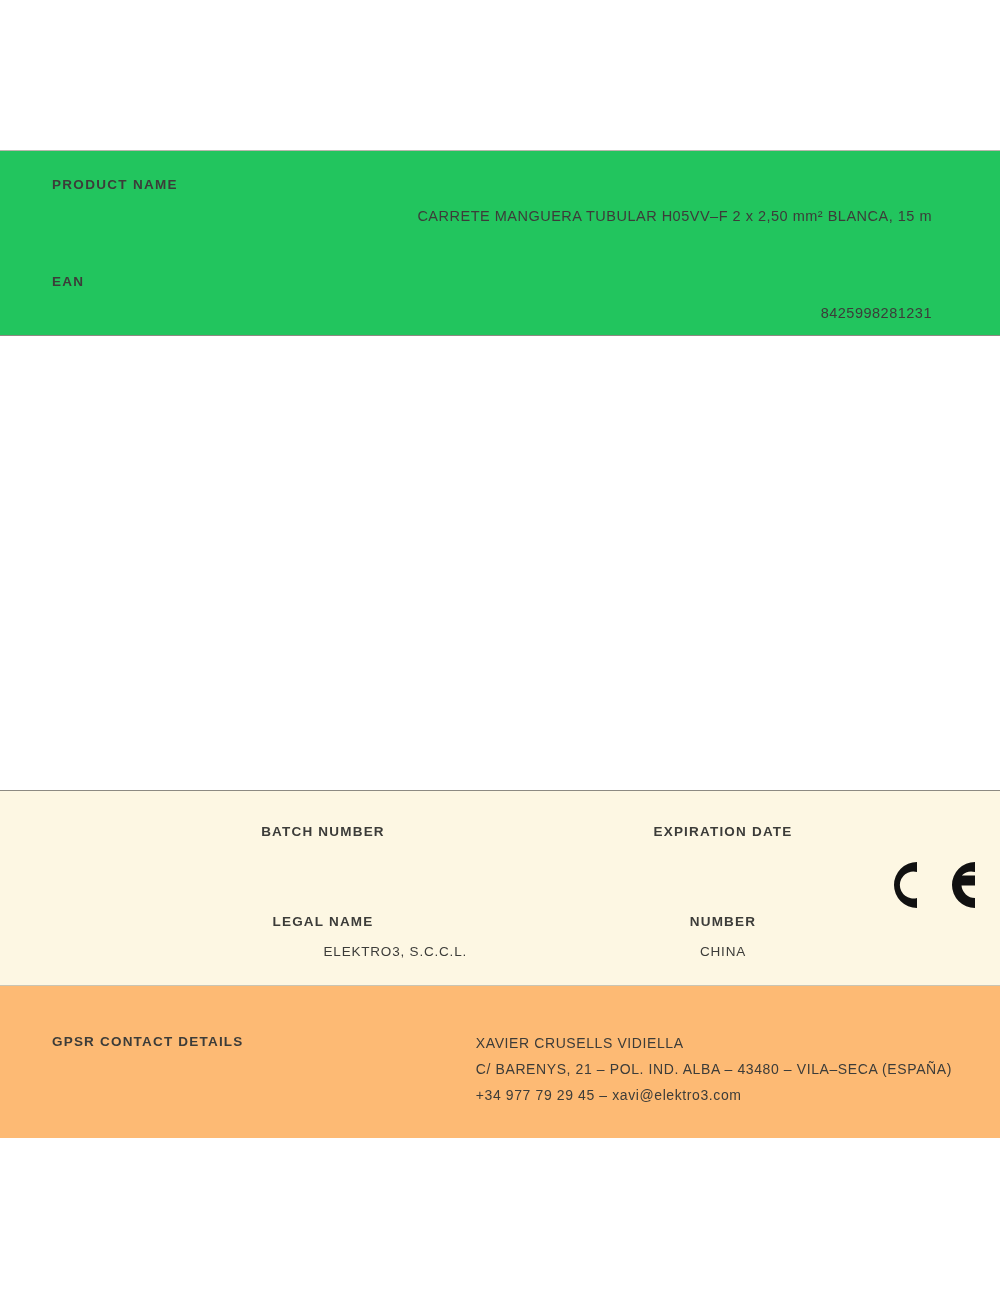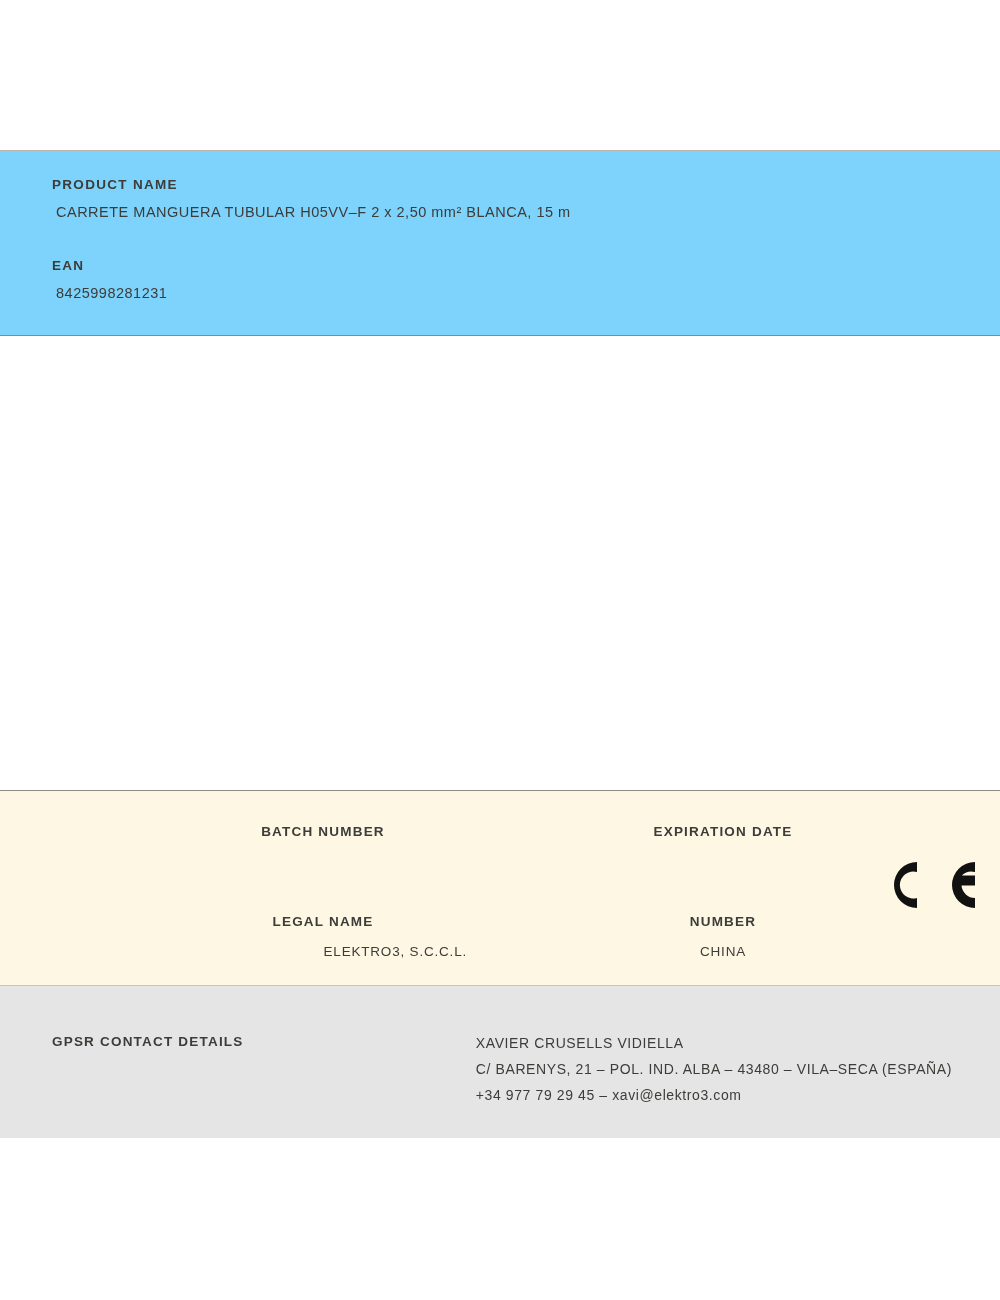--- a/index.html
+++ b/index.html
@@ -23,40 +23,41 @@
     height: 1300px;
   }
 
   
   .top-block {
     position: absolute;
     top: 150px;
     left: 0;
     width: 1000px;
     height: 186px;
-    background: #7dd3fc;
+    background: #22c55e;
     border-top: 1px solid #b9b6ad;
     border-bottom: 1px solid #8d8a82;
     box-sizing: border-box;
   }
   .top-inner {
     padding: 26px 52px 0 52px;
   }
   .field-label {
     font-size: 13.5px;
     font-weight: bold;
     letter-spacing: 1.3px;
     color: #3c3c39;
     margin: 0 0 12px 0;
   }
   .field-value {
     font-size: 14.5px;
     letter-spacing: 0.5px;
     color: #3c3c39;
-    margin: 4px;
+    margin: 16px;
+    text-align: right;
   }
   .spacer-30 { height: 34px; }
 
   
   .mid-white {
     position: absolute;
     top: 336px;
     left: 0;
     width: 1000px;
     height: 454px;
@@ -113,21 +114,21 @@
     height: 56px;
   }
 
   
   .gpsr-block {
     position: absolute;
     top: 986px;
     left: 0;
     width: 1000px;
     height: 152px;
-    background: #e5e5e5;
+    background: #fdba74;
     box-sizing: border-box;
   }
   .gpsr-label {
     position: absolute;
     top: 48px;
     left: 52px;
     font-size: 13.5px;
     font-weight: bold;
     letter-spacing: 1.2px;
     color: #3c3c39;

